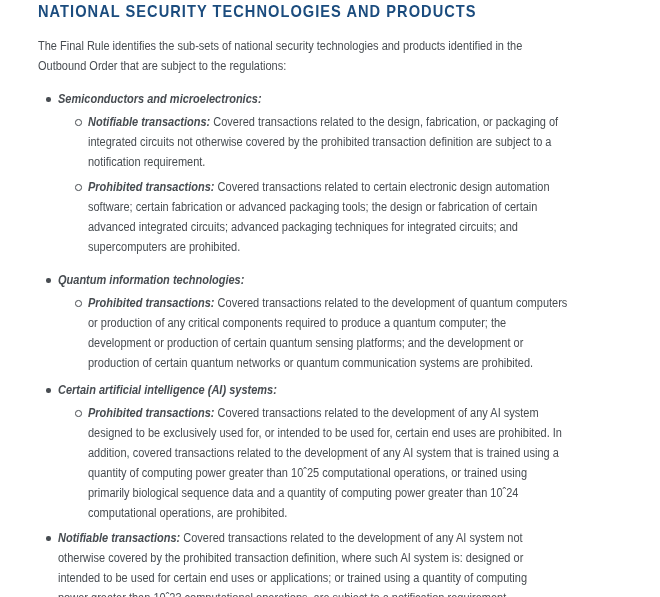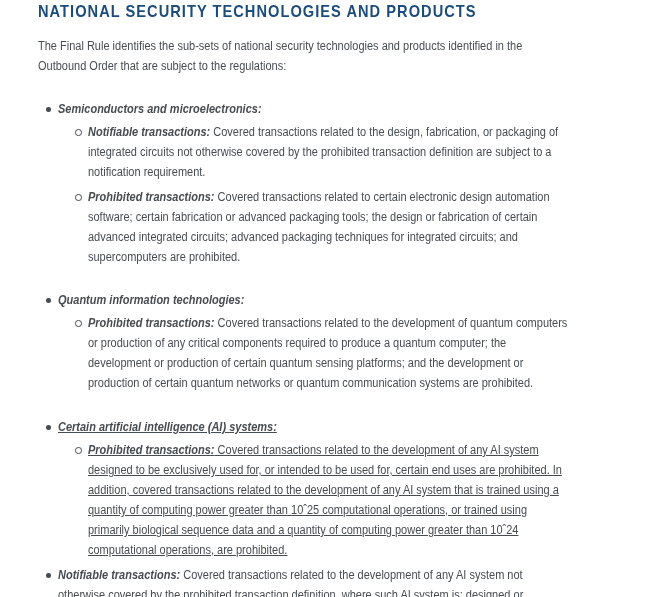--- a/index.html
+++ b/index.html
@@ -25,22 +25,22 @@
   p.t{
     margin:0;
     font-size:12.5px;line-height:20px;
     white-space:pre-wrap;
     transform:scaleX(0.88);transform-origin:0 0;
   }
   p.intro{margin-top:16px;width:690px;}
   .lead{font-weight:bold;font-style:italic;}
   ul{list-style:none;margin:0;padding:0;}
   ul.l1{margin-top:10px;padding-left:20px;}
-  ul.l1 > li{position:relative;margin-top:23px;}
-  ul.l1 > li:nth-child(3){margin-top:24px;text-decoration:underline;}
+  ul.l1 > li{position:relative;margin-top:13px;}
+  ul.l1 > li:nth-child(3){margin-top:7px;}
   ul.l1 > li:nth-child(4){margin-top:5px;}
   ul.l2{margin-top:3px;padding-left:30px;}
   ul.l2 > li{position:relative;}
   ul.l2 > li + li{margin-top:5px;}
   li > p.t{width:655px;}
   .m1{
     position:absolute;left:-12px;top:8px;
     width:4.5px;height:4.5px;border-radius:50%;
     background:var(--body-color);
   }

